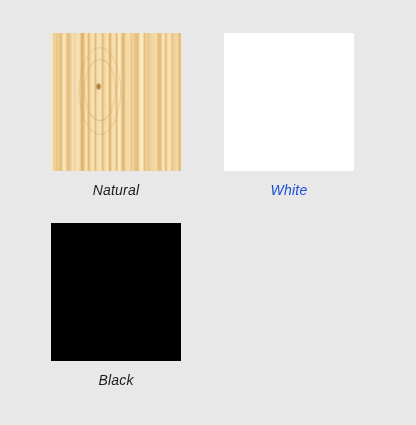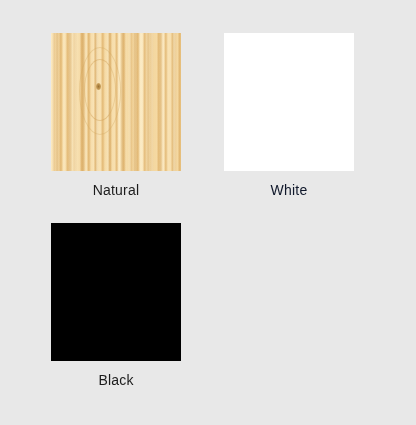--- a/index.html
+++ b/index.html
@@ -13,20 +13,21 @@
     overflow: hidden;
     font-family: "Liberation Sans", "DejaVu Sans", sans-serif;
   }
 
   #swatch-board {
     position: relative;
     width: 416px;
     height: 425px;
     background: #e8e8e8;
     box-sizing: border-box;
+    font-style: italic;
   }
 
   .swatch-grid {
     position: absolute;
     left: 51px;
     top: 33px;
     width: 304px;
     display: flex;
     flex-wrap: wrap;
     column-gap: 43px;
@@ -162,21 +163,21 @@
         <span class="grain-knot-ring r2"></span>
         <span class="grain-knot-ring"></span>
         <span class="grain-knot"></span>
       </span>
       <span class="swatch-label" style="color: rgb(28, 28, 28);">Natural</span>
     </div>
 
 
     <div class="swatch-cell">
       <span class="swatch-chip flat" id="chip-white" style="background-color: rgb(255, 255, 255);"></span>
-      <span class="swatch-label" style="color: #0f172a;">White</span>
+      <span class="swatch-label" style="color: #1d4ed8;">White</span>
     </div>
 
     <div class="swatch-cell">
       <span class="swatch-chip flat" id="chip-black" style="background-color: rgb(0, 0, 0);"></span>
       <span class="swatch-label" style="color: rgb(28, 28, 28);">Black</span>
     </div>
 
   </div>
 </div>
 

